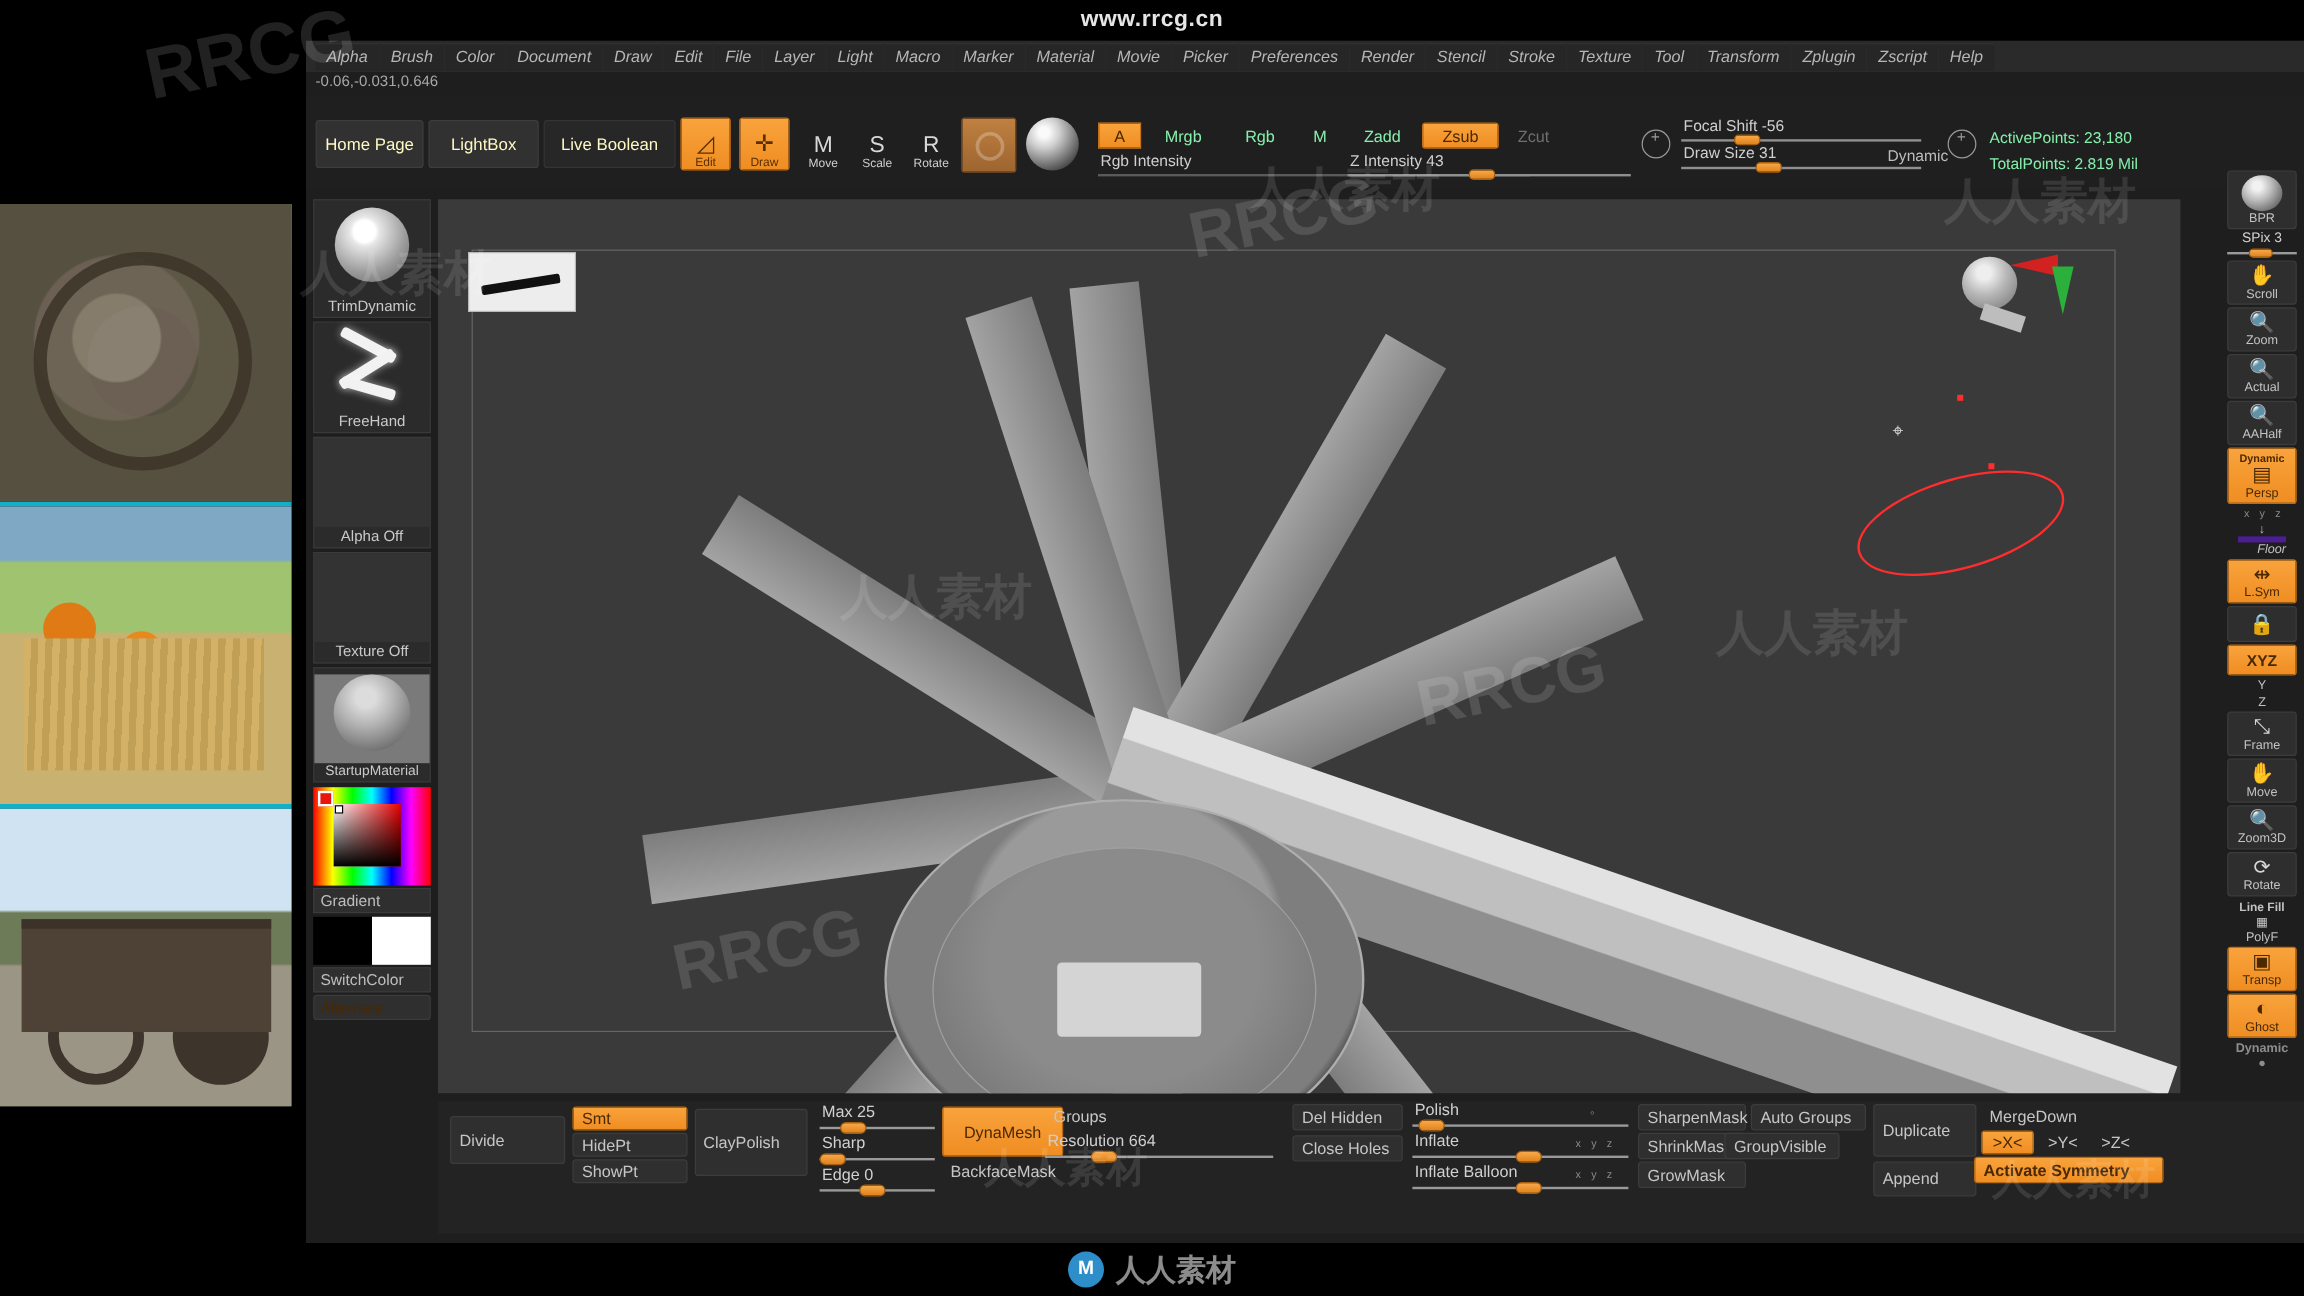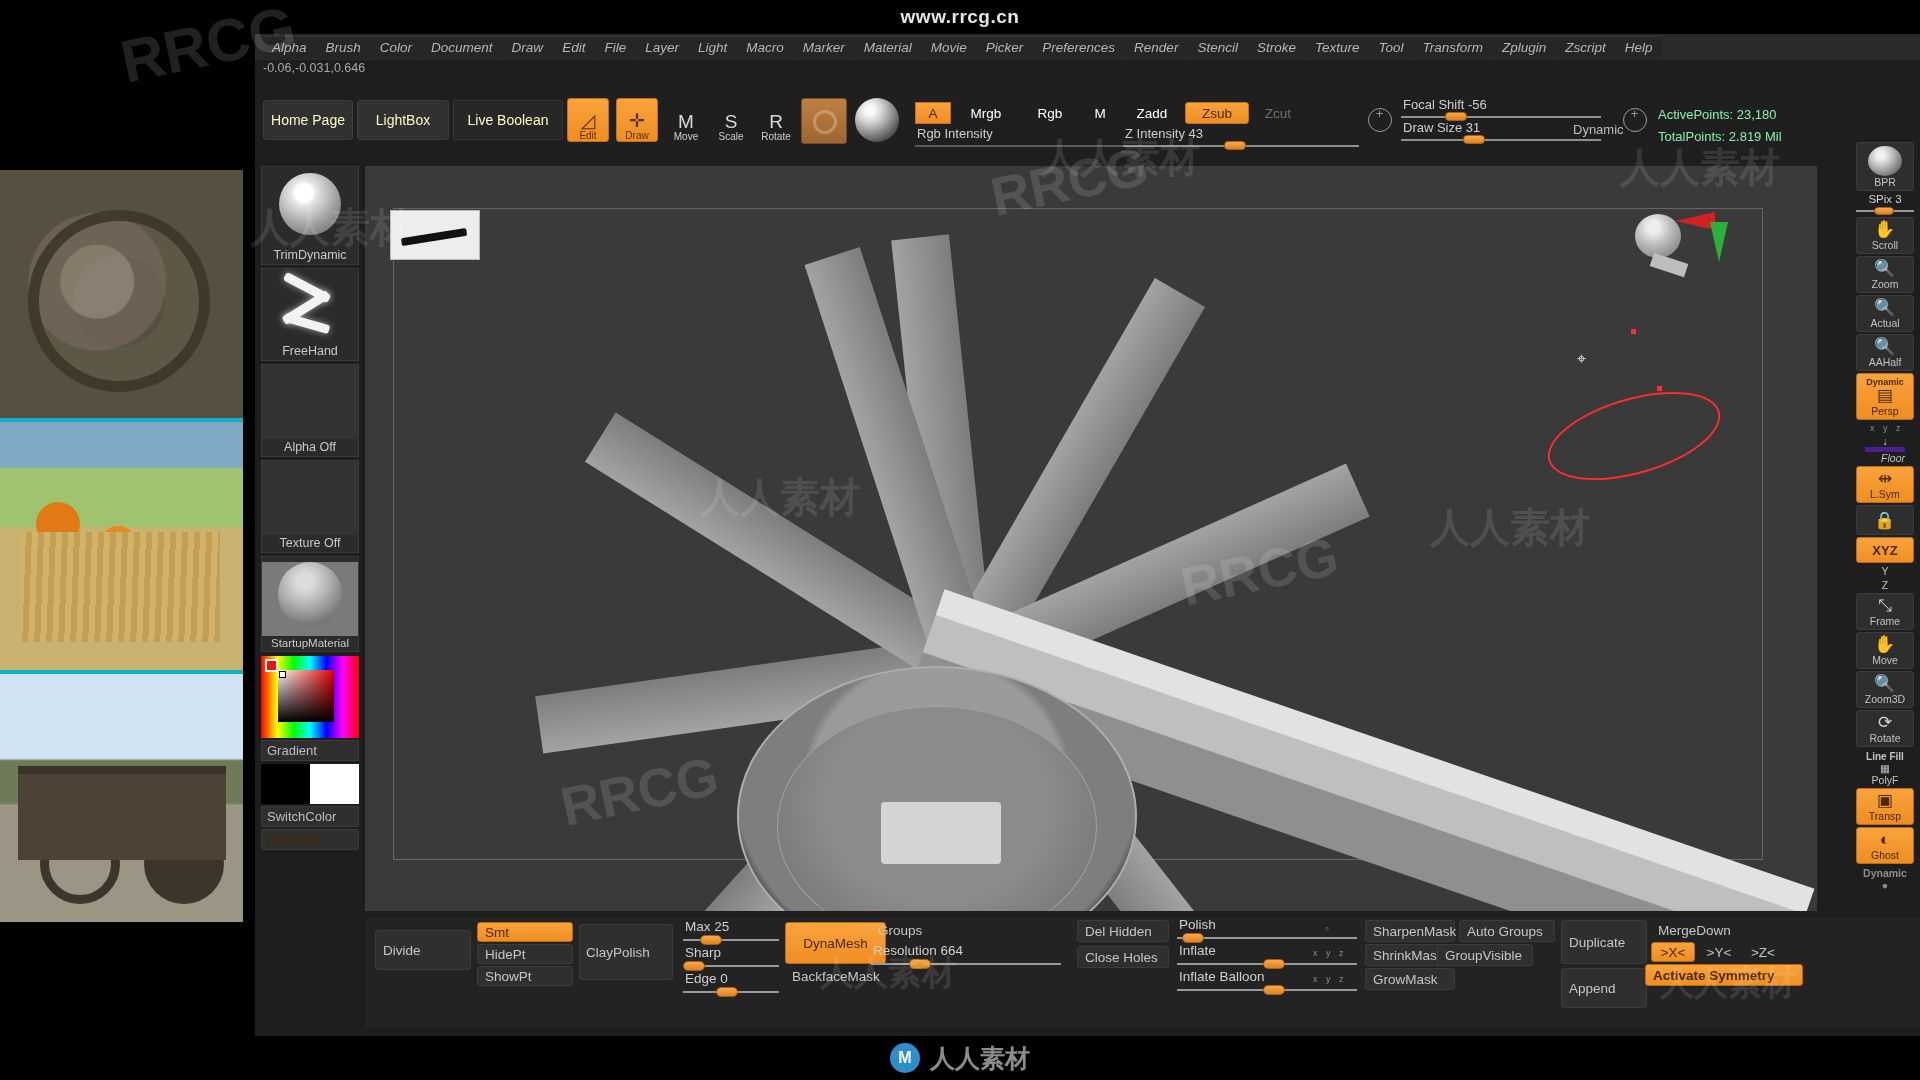--- a/index.html
+++ b/index.html
@@ -74,21 +74,21 @@
     color:#fef9c3; font-size:14px; display:flex; align-items:center; justify-content:center; }
   .orange{ background:linear-gradient(180deg,#f9a33c,#f08d22); border:1px solid #c4701a; color:#4a2800; }
   .icobtn{ position:absolute; width:42px; height:44px; display:flex; flex-direction:column;
     align-items:center; justify-content:flex-end; font-size:10px; color:#cfcfcf; }
   .icobtn .g{ font-size:19px; line-height:19px; color:#d8d8d8; }
   .icoOrange{ background:linear-gradient(180deg,#f9a33c,#ef8d22); border:1px solid #c4701a;
     border-radius:3px; color:#5a3000; }
   .icoOrange .g{ color:#5a3000; }
 
   .seg{ position:absolute; height:22px; border:1px solid #3b3b3b; background:#2b2b2b;
-    display:flex; align-items:center; justify-content:center; font-size:13.5px; color:#ffffff; }
+    display:flex; align-items:center; justify-content:center; font-size:13.5px; color:#86efac; }
   .segOn{ background:linear-gradient(180deg,#f9a33c,#ef8d22); border-color:#c4701a; color:#4a2800; }
 
   .slider{ position:absolute; height:24px; }
   .slider .lab{ font-size:13px; color:#cfcfcf; position:absolute; left:2px; top:0; white-space:nowrap;}
   .slider .track{ position:absolute; left:0; bottom:3px; height:2px; background:#8f8f8f; width:100%; }
   .slider .knob{ position:absolute; bottom:0px; width:22px; height:9px; border-radius:4px;
     background:linear-gradient(180deg,#f7a94b,#e0821b); border:1px solid #a8600f; }
   .dimtxt{ color:#6f6f6f; }
 
   .infotxt{ position:absolute; font-size:13px; color:#86efac; white-space:nowrap; }
@@ -447,21 +447,21 @@
       <div class="xyzmark" style="left:948px; top:56px;">x y z</div>
 
       <div class="sbtn" style="left:1000px; top:2px; width:90px; height:22px;">SharpenMask</div>
       <div class="sbtn" style="left:1000px; top:26px; width:90px; height:22px;">ShrinkMask</div>
       <div class="sbtn" style="left:1000px; top:50px; width:90px; height:22px;">GrowMask</div>
 
       <div class="sbtn" style="left:1094px; top:2px; width:96px; height:22px;">Auto Groups</div>
       <div class="sbtn" style="left:1072px; top:26px; width:96px; height:22px;">GroupVisible</div>
 
       <div class="sbtn" style="left:1196px; top:2px; width:86px; height:44px;">Duplicate</div>
-      <div class="sbtn" style="left:1196px; top:50px; width:86px; height:40px;">Append</div>
+      <div class="sbtn" style="left:1196px; top:50px; width:86px; height:29px;">Append</div>
 
       <div class="sbtn" style="left:1286px; top:2px; width:126px; height:20px; border:none; background:transparent;">MergeDown</div>
       <div class="sbtn sbtnOn" style="left:1286px; top:24px; width:44px; height:20px; justify-content:center; padding:0;">&gt;X&lt;</div>
       <div class="sbtn" style="left:1334px; top:24px; width:40px; height:20px; border:none; background:transparent; justify-content:center; padding:0;">&gt;Y&lt;</div>
       <div class="sbtn" style="left:1378px; top:24px; width:40px; height:20px; border:none; background:transparent; justify-content:center; padding:0;">&gt;Z&lt;</div>
       <div class="sbtn sbtnOn" style="left:1280px; top:46px; width:158px; height:22px;font-weight:bold;">Activate Symmetry</div>
     </div>
   </div>
 
   <div class="rightcol">

